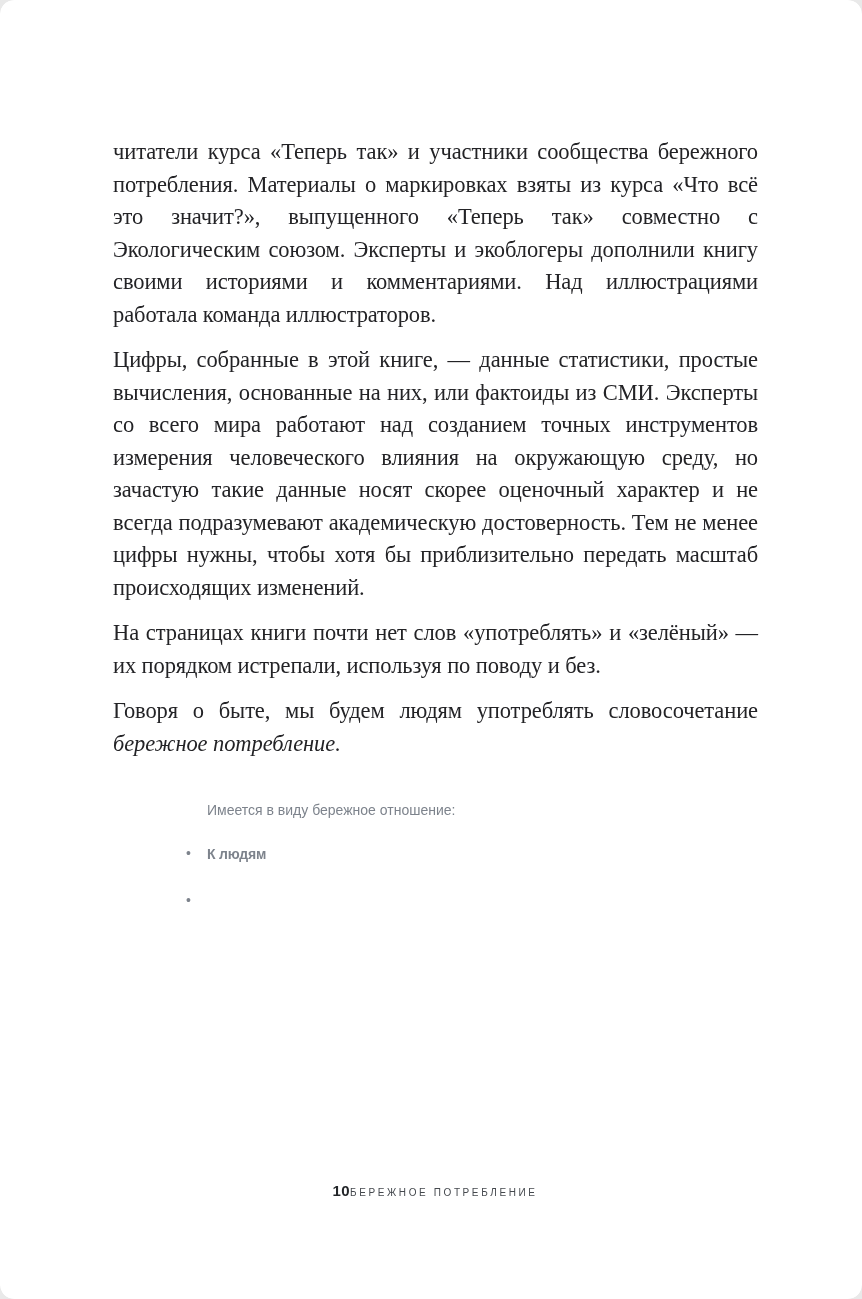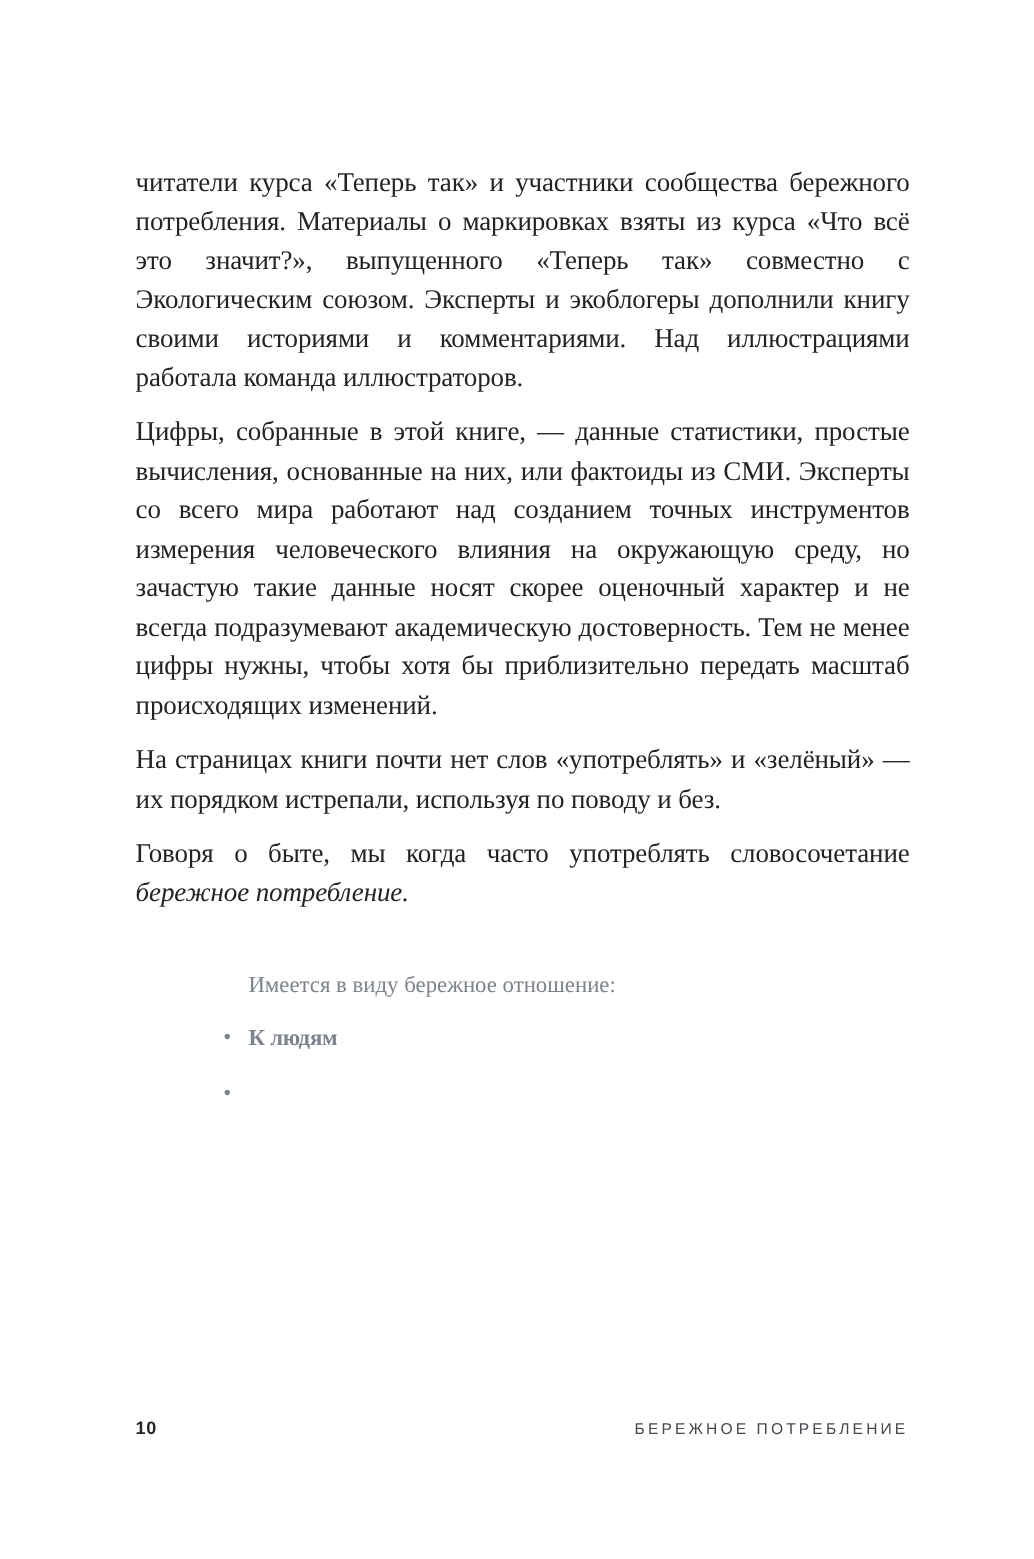--- a/index.html
+++ b/index.html
@@ -2,21 +2,21 @@
 <html lang="ru" style="--body-text: #232326; --callout-text: #7d838c; --footer-text: #45494e; --page-num: #232629; --background: #ffffff;"><head>
 <meta charset="utf-8">
 <style>
   :root{
     --body-text:#232326;
     --callout-text:#7d838c;
     --footer-text:#45494e;
     --page-num:#232629;
     --background:#ffffff;
   }
-  *{box-sizing:border-box;}
+  *{box-sizing:border-box;border-radius:14px;}
   html,body{margin:0;padding:0;}
   body{
     background:#e9e9e9;
     font-family:"Liberation Serif","DejaVu Serif",serif;
   }
   .page{
     position:relative;
     width:862px;
     height:1299px;
     margin:0 auto;
@@ -33,25 +33,25 @@
     margin:0 0 13px 0;
     font-size:22.5px;
     line-height:32.5px;
     color:var(--body-text);
     text-align:justify;
     letter-spacing:-0.1px;
   }
   .body-para:last-of-type{margin-bottom:0;}
   .italic-phrase{font-style:italic;}
   .callout{
-    margin-top:45px;
+    margin-top:34px;
     padding-left:94px;
-    font-family:Liberation Serif, serif;
+    font-family:Liberation Sans, sans-serif;
     color:var(--callout-text);
-    font-size:19px;
+    font-size:14px;
     line-height:33px;
   }
   .callout-intro{
     margin:0 0 11px 0;
   }
   .callout-list{
     list-style:none;
     margin:0;
     padding:0;
   }
@@ -71,50 +71,50 @@
   }
   .callout-body{
     text-align:justify;
   }
   .footer{
     position:absolute;
     left:113px;
     right:105px;
     top:1182px;
     display:flex;
-    justify-content:space-between;
+    justify-content:center;
     align-items:baseline;
     font-family:"Liberation Sans","DejaVu Sans",sans-serif;
   }
   .page-number{
     font-size:15px;
     font-weight:bold;
     color:var(--page-num);
     letter-spacing:0.5px;
   }
   .running-title{
-    font-size:13px;
+    font-size:10px;
     letter-spacing:2.6px;
     color:var(--footer-text);
   }
 </style>
 </head>
 <body>
 
 <div class="page">
   <main class="content">
 
     <p class="body-para">читатели курса «Теперь так» и участники сообщества бережного потребления. Материалы о маркировках взяты из курса «Что всё это значит?», выпущенного «Теперь так» совместно с Экологическим союзом. Эксперты и экоблогеры дополнили книгу своими историями и комментариями. Над иллюстрациями работала команда иллюстраторов.</p>
 
     <p class="body-para">Цифры, собранные в этой книге, — данные статистики, простые вычисления, основанные на них, или фактоиды из СМИ. Эксперты со всего мира работают над созданием точных инструментов измерения человеческого влияния на окружающую среду, но зачастую такие данные носят скорее оценочный характер и не всегда подразумевают академическую достоверность. Тем не менее цифры нужны, чтобы хотя бы приблизительно передать масштаб происходящих изменений.</p>
 
     <p class="body-para">На страницах книги почти нет слов «употреблять» и «зелёный» — их порядком истрепали, используя по поводу и без.</p>
 
     <p class="body-para">
-      <span>Говоря о быте, мы когда часто употреблять словосочетание</span>
+      <span>Говоря о быте, мы будем людям употреблять словосочетание</span>
       <em class="italic-phrase">бережное потребление.</em>
     </p>
 
     <section class="callout">
       <p class="callout-intro">Имеется в виду бережное отношение:</p>
 
       <ul class="callout-list">
         <li class="callout-item">
           <span class="bullet-marker">•</span>
           <div class="callout-title">К людям</div>

